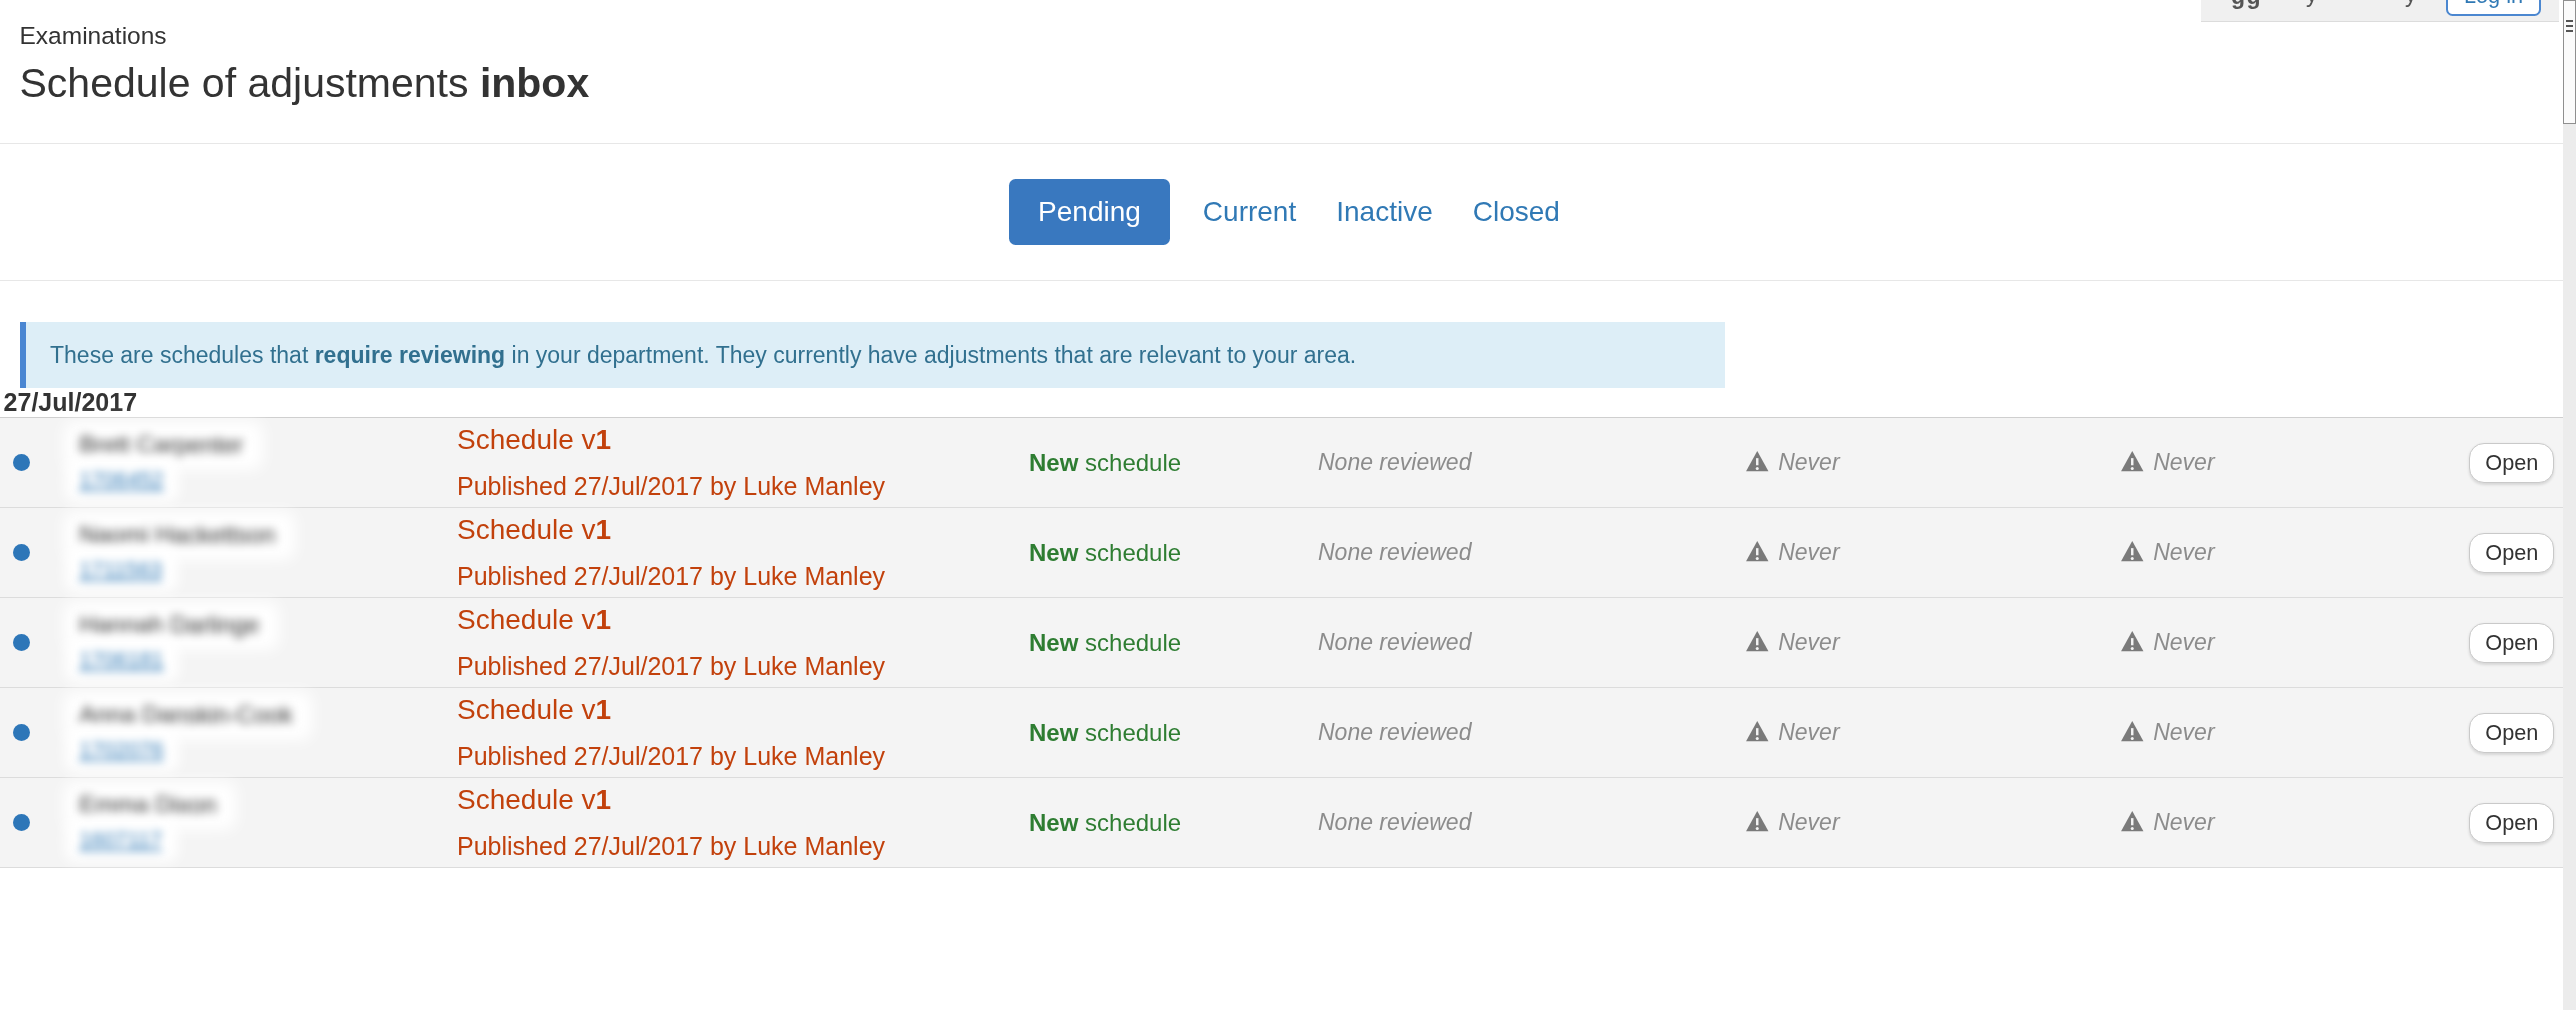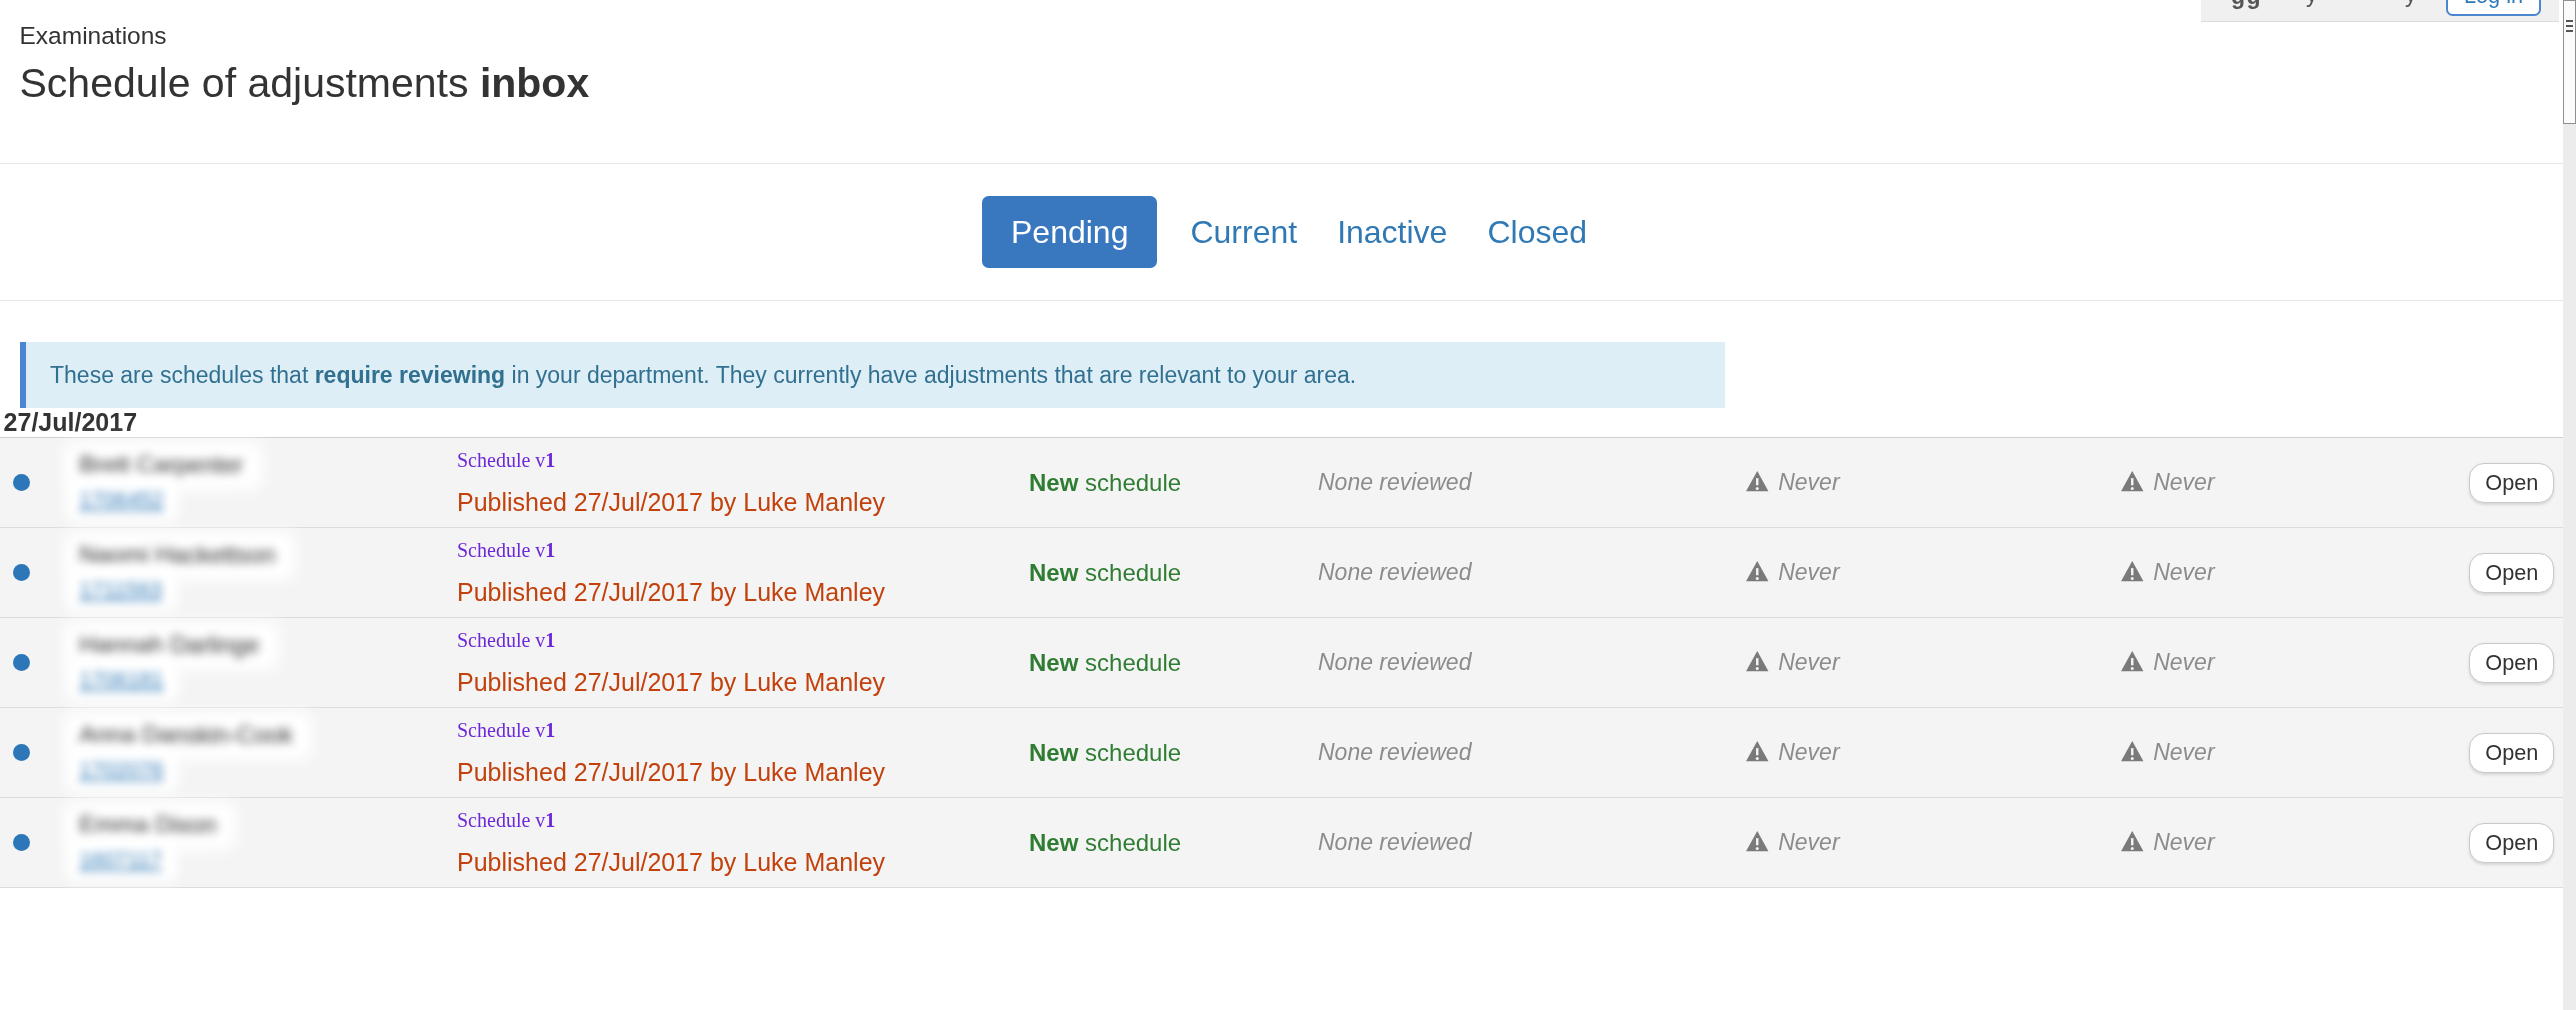--- a/index.html
+++ b/index.html
@@ -19,29 +19,29 @@
   .clip-btn span { position:relative; top:5.8px; font-size:21.7px; color:#3079b5; }
 
   
   .scrollbar { position:absolute; top:0; right:0; width:13px; height:1011px; background:#ececec; }
   .scroll-thumb { position:absolute; top:0; left:0; width:13px; height:124px;
                   background:#fbfbfb; border:0.7px solid #8f8f8f; }
   .grip { position:absolute; top:19px; left:2.2px; width:7.2px; }
   .grip i { display:block; height:2.2px; background:#555; margin-bottom:2.9px; }
 
   
-  .page-header { height:164px; padding:21.7px 0 0 19.5px; border-bottom:0.7px solid #e7e7e7; }
+  .page-header { height:144px; padding:21.7px 0 0 19.5px; border-bottom:0.7px solid #e7e7e7; }
   .breadcrumb { font-size:24.5px; color:#333; }
   .page-title { margin-top:10px; font-size:41px; font-weight:400; color:#333; }
   .page-title b { font-weight:700; }
 
   
   .tabs-section { height:137px; display:flex; align-items:center; justify-content:center;
                   border-bottom:0.7px solid #e7e7e7; }
-  .tab { font-size:32px; color:#3079b5; margin:0 20px; cursor:pointer; text-decoration:none; }
+  .tab { font-size:28px; color:#3079b5; margin:0 20px; cursor:pointer; text-decoration:none; }
   .tab.active { background:#3978bf; color:#ffffff; padding:17.3px 29px; border-radius:6.5px; margin:0 13px; }
 
   
   .banner { margin:41px 0 0 19.5px; width:1705px; background:#ddeef7;
             border-left:6.5px solid #4a86d2; padding:19.5px 24.5px; font-size:23px; color:#31708f; }
   .banner b { font-weight:700; }
 
   
   .tbl { width:2563px; }
   .hdr-row { display:flex; height:96px; align-items:flex-end; padding-bottom:17.3px;
@@ -65,21 +65,21 @@
                 width:17.3px; height:17.3px; border-radius:50%; background:#2d76b8; }
 
   .blur-name { align-self:flex-start; font-size:24px; color:#2b2b2b; filter:blur(5px);
                background:#fff; padding:1.4px 11.6px 2.9px 7.2px; border-radius:4.3px;
                box-shadow:0 0 11.6px 8.7px rgba(255,255,255,.95); }
   .blur-id   { align-self:flex-start; margin-top:4.3px; font-size:21.7px; color:#3079b5;
                text-decoration:underline; filter:blur(4.3px); background:#fff;
                padding:0.7px 8.7px 2.2px 7.2px; border-radius:4.3px;
                box-shadow:0 0 10px 7.2px rgba(255,255,255,.95); cursor:pointer; }
 
-  .sched-link { font-size:20px; color:#6d28d9; text-decoration:none; cursor:pointer;font-family:Liberation Serif, serif; }
+  .sched-link { font-size:28px; color:#c2410c; text-decoration:none; cursor:pointer; }
   .sched-link b { font-weight:700; }
   .published { margin-top:16px; font-size:25px; color:#c2410c; }
 
   .status-new { font-size:24px; color:#2e7d32; }
   .status-new b { font-weight:700; }
 
   .muted-italic { font-size:23px; font-style:italic; color:#8c8c8c; }
   .warn-icon { margin-right:8.7px; display:inline-block; }
 
   .open-btn { min-width:85px; height:40px; background:#ffffff; border:0.7px solid #c9c9c9;

